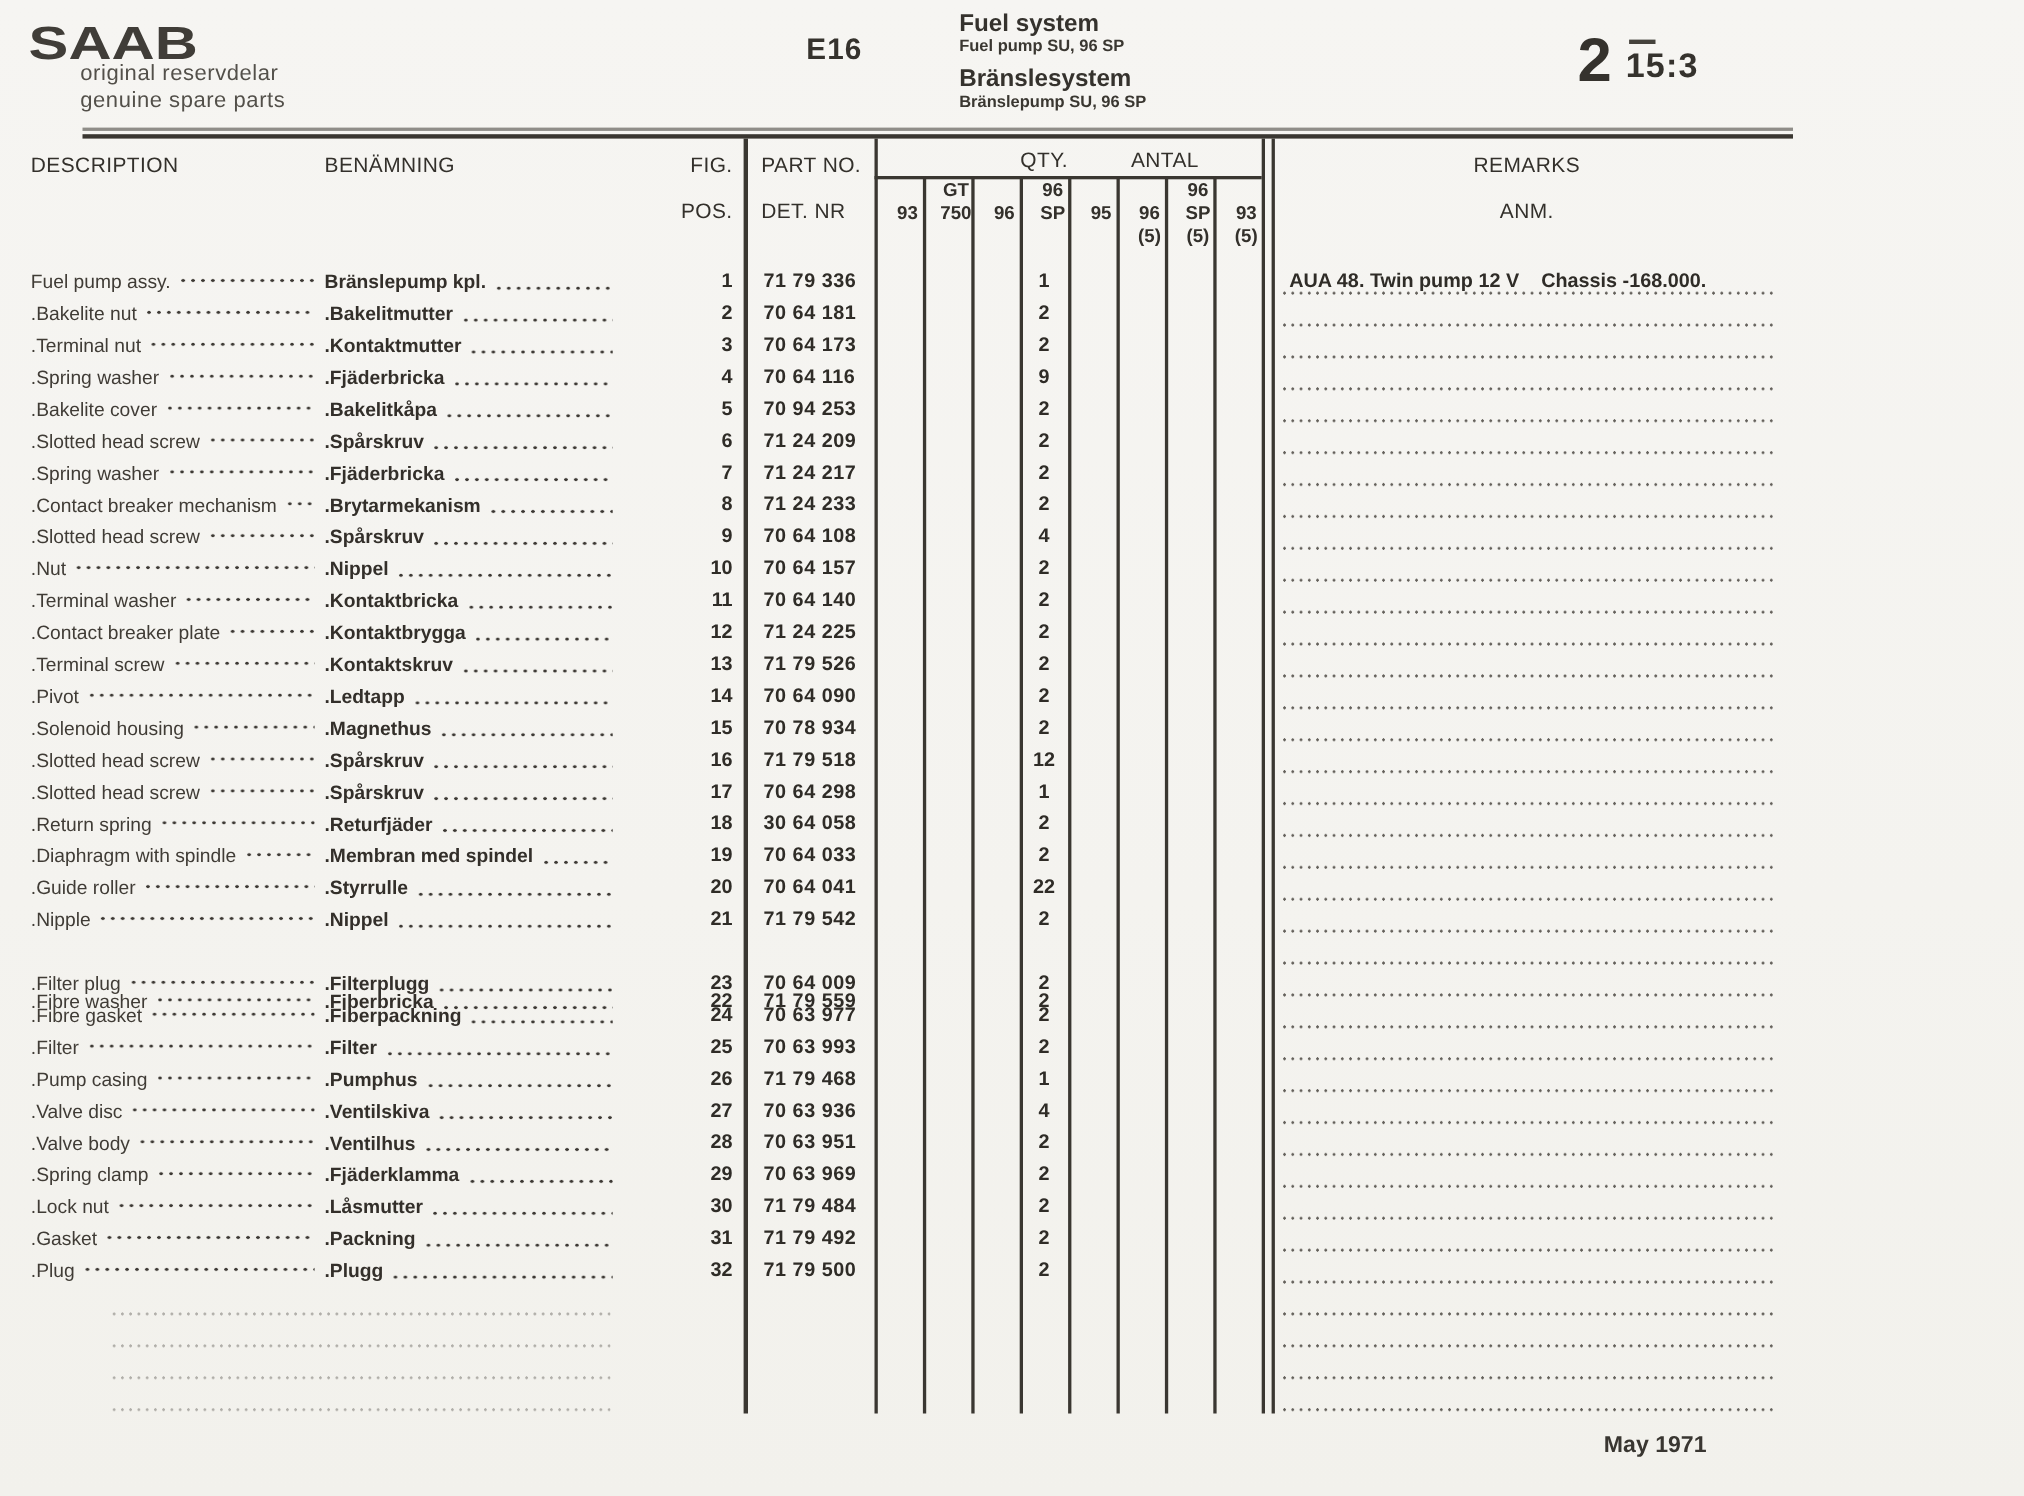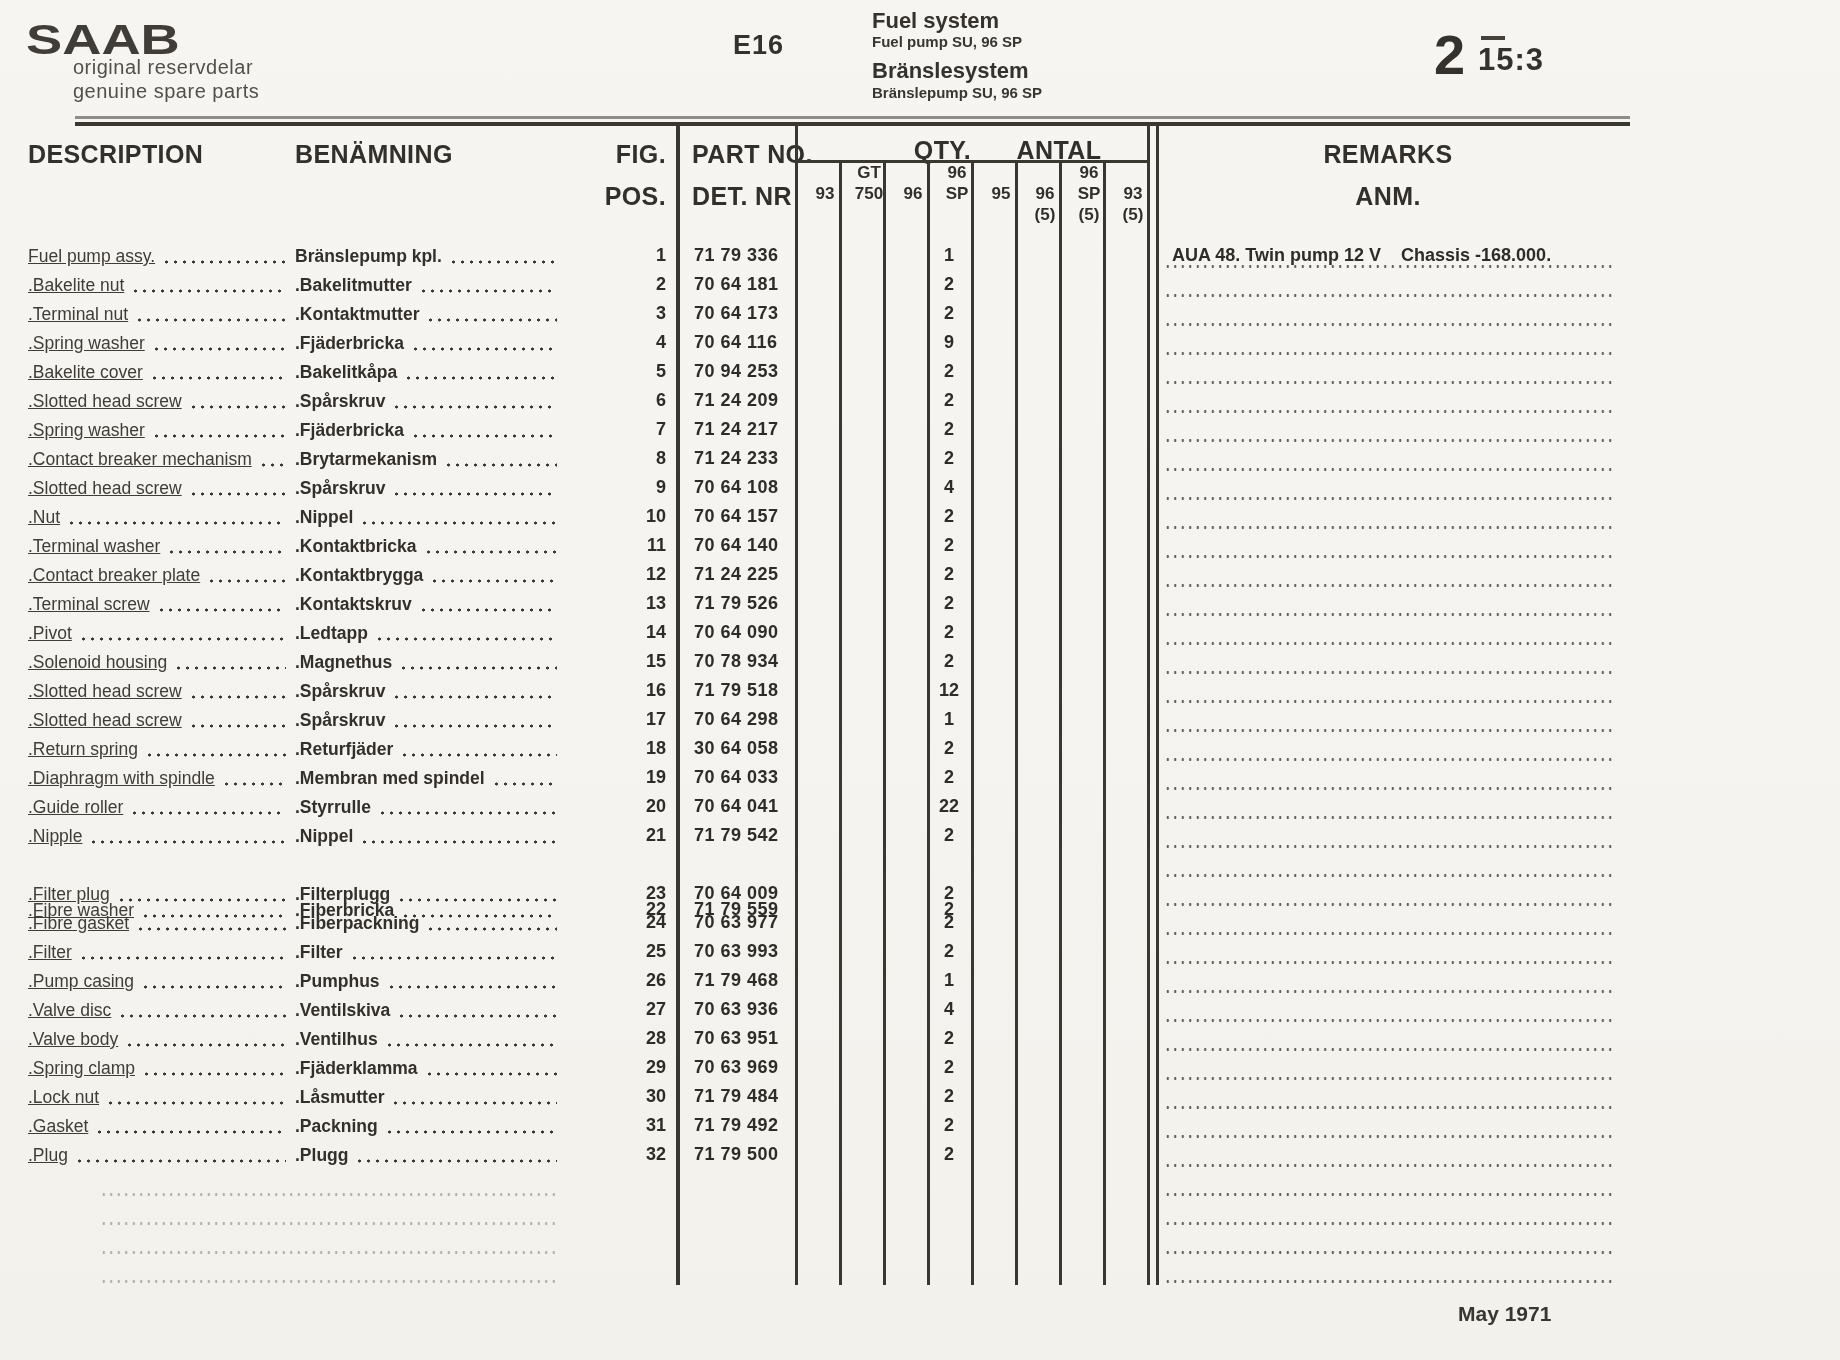--- a/index.html
+++ b/index.html
@@ -15,28 +15,28 @@
   .brand-sub{left:36px;font-size:20px;color:#53504a;letter-spacing:0.5px;margin-left:37px;}
   .doc-code{left:733px;top:30px;font-size:27px;font-weight:bold;color:#35322d;letter-spacing:1px;}
   .sys-t{left:872px;font-size:22px;font-weight:bold;color:#35322d;}
   .sys-s{left:872px;font-size:15px;font-weight:bold;color:#3a3731;}
   .ref-sec{left:1434px;top:22px;font-size:56px;font-weight:bold;color:#35322d;}
   .ref-pg{left:1478px;top:42px;font-size:31px;font-weight:bold;color:#35322d;letter-spacing:1px;}
   .ref-dash{left:1481px;top:36px;width:24px;height:4px;background:#45423c;}
   
   .hline,.vline{position:absolute;background:#3a3731;}
   
-  .th{position:absolute;font-size:25px;font-weight:bold;color:#33302b;letter-spacing:0.4px;}
+  .th{position:absolute;font-size:19px;font-weight:normal;color:#33302b;letter-spacing:0.4px;}
   .qtycol{position:absolute;top:162px;width:60px;text-align:center;font-size:17px;
     font-weight:bold;color:#33302b;}
   .qtycol div{height:21px;line-height:21px;}
   
   .prow{position:absolute;left:0;width:1840px;height:24px;}
   .cell{position:absolute;white-space:nowrap;}
-  .cell-desc{left:28px;width:262px;display:flex;align-items:flex-end;font-size:17.5px;color:#403c36;text-decoration:underline;}
+  .cell-desc{left:28px;width:262px;display:flex;align-items:center;font-size:17.5px;color:#403c36;}
   .cell-ben{left:295px;width:266px;display:flex;align-items:flex-end;font-size:17.5px;font-weight:bold;color:#332f2a;}
   .cell-fig{left:598px;width:68px;text-align:right;font-size:18px;font-weight:bold;color:#2f2c27;}
   .cell-part{left:694px;width:104px;font-size:18px;font-weight:bold;letter-spacing:0.5px;color:#2f2c27;}
   .cell-qty{left:927px;width:44px;text-align:center;font-size:18px;font-weight:bold;color:#2f2c27;}
   .cell-remark{left:1172px;font-size:18px;font-weight:bold;color:#2f2c27;white-space:pre;}
   .txt{line-height:22px;}
   .leader{flex:1;height:4px;margin:0 4px 3px 7px;
     background-image:radial-gradient(circle,#3c3833 1.35px,rgba(0,0,0,0) 1.7px);
     background-size:9px 4px;background-repeat:repeat-x;}
   .dotline{position:absolute;height:3px;

